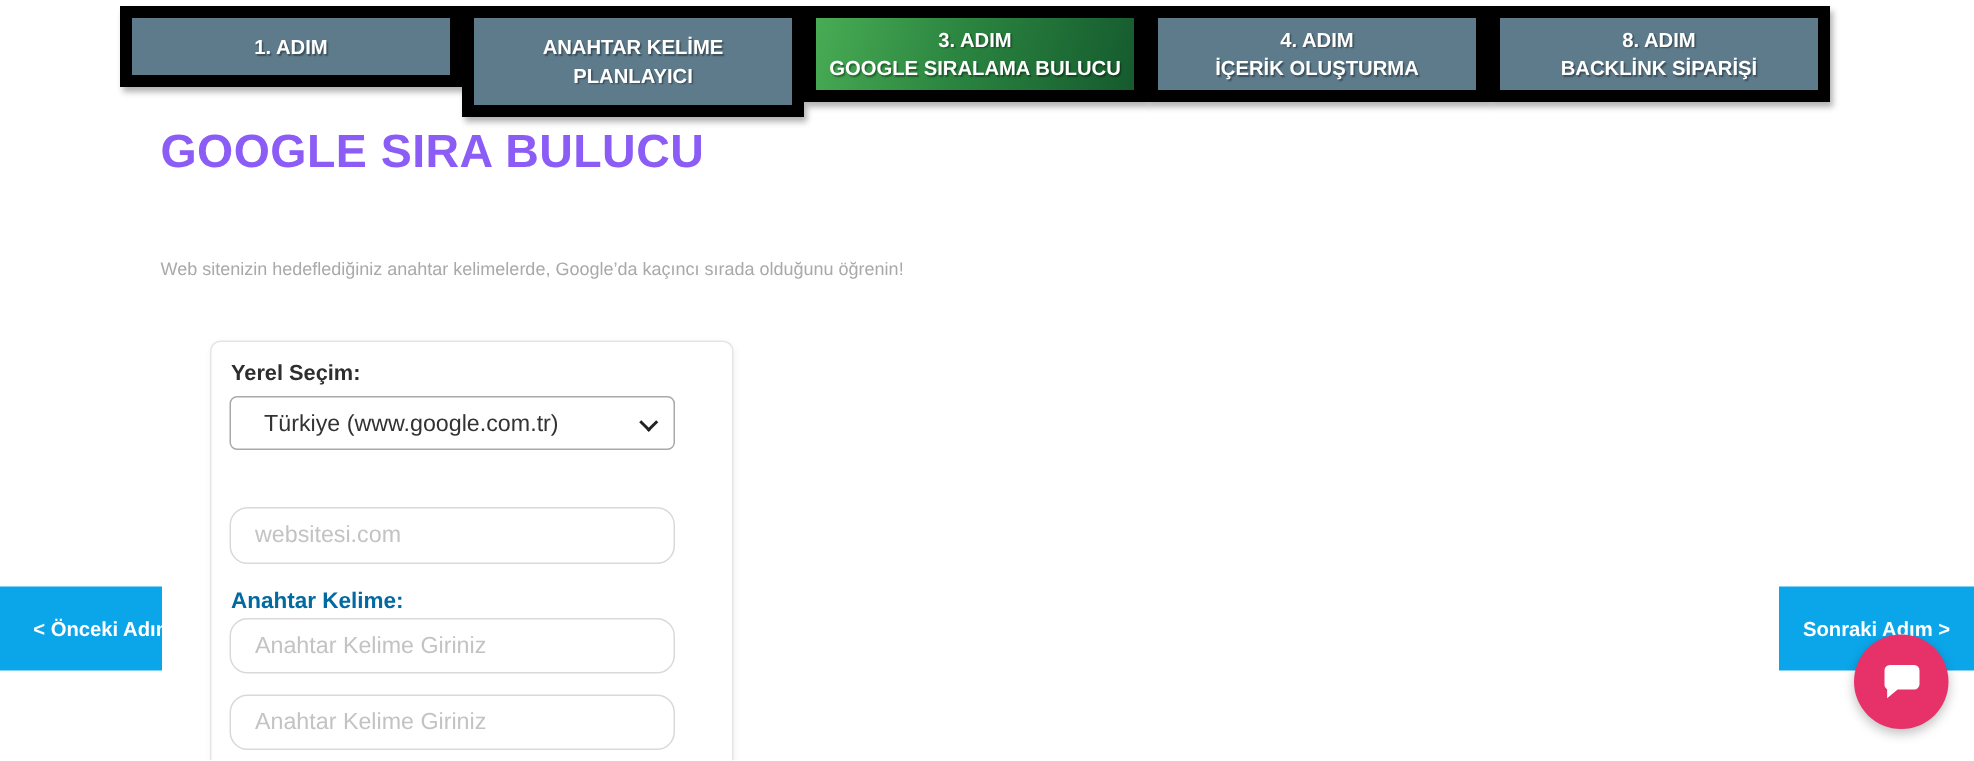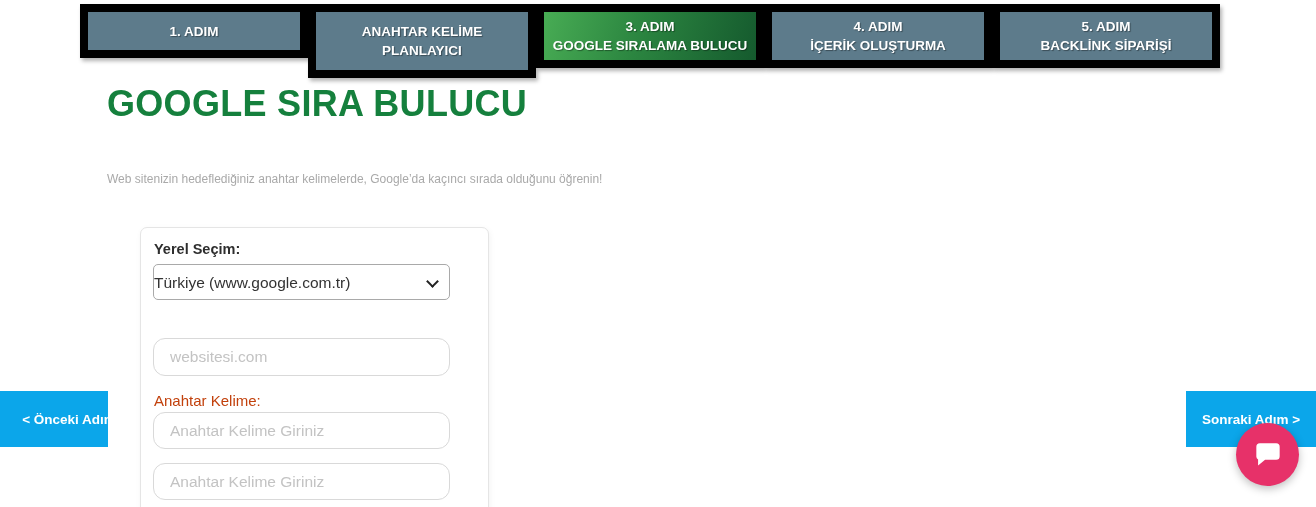--- a/index.html
+++ b/index.html
@@ -26,46 +26,46 @@
   }
   .tab.tall { min-height:74px; }
   .tab.active {
     background:linear-gradient(105deg, #48ac54 0%, #2b8540 45%, #155a2e 100%);
   }
   .tab .tab-label-narrow { display:block; max-width:150px; margin:0 auto; }
 
   
   .page-title {
     position:absolute; left:107px; top:83px;
-    font-size:36px; font-weight:700; color:#15803d; letter-spacing:0.3px;
+    font-size:31px; font-weight:700; color:#8b5cf6; letter-spacing:0.3px;
   }
   .page-subtitle {
     position:absolute; left:107px; top:172px;
     font-size:12px; color:#a9a9a9;
   }
 
   
   .form-card {
     position:absolute; left:140px; top:227px; width:349px; height:310px;
     background:#fff; border:1px solid #e5e5e5; border-radius:7px;
     box-shadow:1px 2px 6px rgba(0,0,0,0.05);
     box-sizing:border-box;
   }
   .form-card .lbl {
     position:absolute; left:13px;
     font-size:14.5px; font-weight:700; color:#2e2e2e;
   }
-  .form-card .lbl.light { font-weight:400; color:#c2410c; font-size:15px; }
+  .form-card .lbl.light { font-weight:700; color:#0369a1; font-size:15px; }
 
   .select-wrap { position:absolute; left:12px; top:36px; width:297px; height:36px; }
   .select-wrap select {
     width:100%; height:100%; box-sizing:border-box;
     border:1px solid #a9a9a9; border-radius:5px; background:#fff;
     -webkit-appearance:none; appearance:none;
-    font-size:15.5px; color:#333;
+    padding-left:22px; font-size:15.5px; color:#333;
     font-family:"Liberation Sans", sans-serif; cursor:pointer;
   }
   .chevron {
     position:absolute; right:13px; top:13px; width:9px; height:9px;
     pointer-events:none;
   }
   .chevron::before {
     content:""; position:absolute; left:0; top:0;
     width:7px; height:7px;
     border-right:2px solid #222; border-bottom:2px solid #222;
@@ -122,21 +122,21 @@
     </div>
     <div class="tab active">
       <span>3. ADIM</span>
       <span>GOOGLE SIRALAMA BULUCU</span>
     </div>
     <div class="tab">
       <span>4. ADIM</span>
       <span>İÇERİK OLUŞTURMA</span>
     </div>
     <div class="tab">
-      <span>5. ADIM</span>
+      <span>8. ADIM</span>
       <span>BACKLİNK SİPARİŞİ</span>
     </div>
   </div>
 
   <div class="page-title">GOOGLE SIRA BULUCU</div>
   <div class="page-subtitle">Web sitenizin hedeflediğiniz anahtar kelimelerde, Google’da kaçıncı sırada olduğunu öğrenin!</div>
 
   <div class="form-card">
 
     <div class="lbl" id="label-local">Yerel Seçim:</div>

